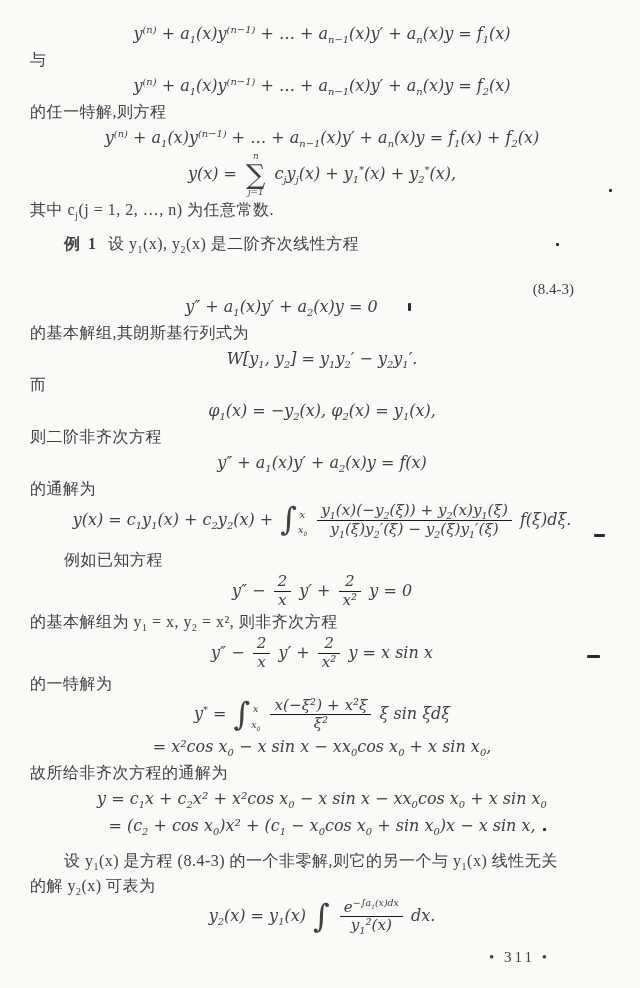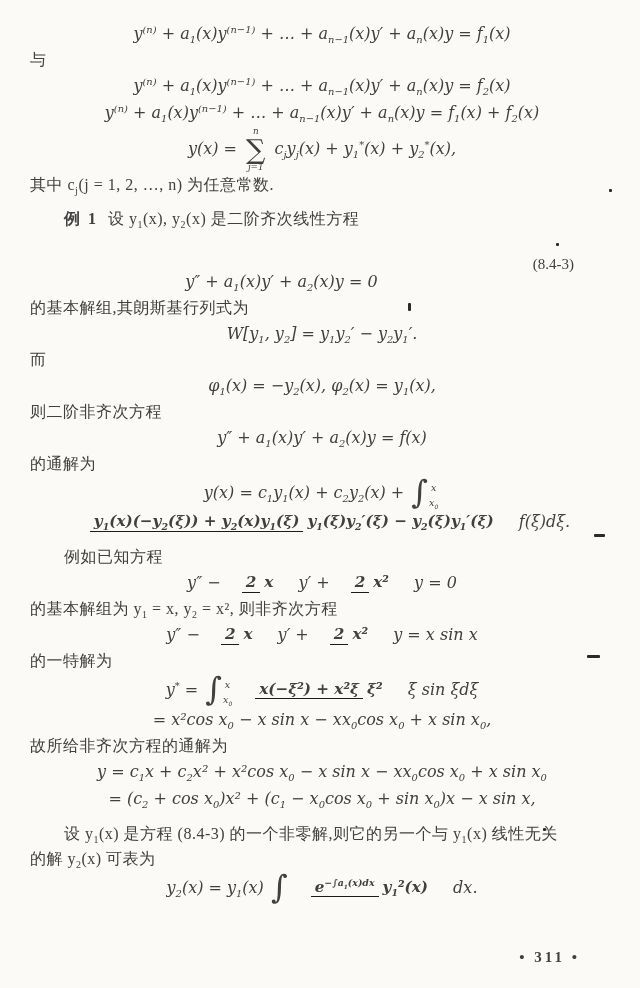--- a/index.html
+++ b/index.html
@@ -26,56 +26,57 @@
     font-family:"DejaVu Serif","Liberation Serif",serif;
   }
   .line.indent{padding-left:34px;margin-top:10px;}
   .line.tagged{display:flex;align-items:center;}
   .line.tagged .line-body{flex:1;text-align:center;margin-top:37px;}
   .eq-tag{font-style:normal;flex:0 0 auto;padding-right:40px;font-size:15px;}
   b.exlabel{font-weight:bold;margin-right:10px;letter-spacing:2px;}
   sup,sub{font-size:0.62em;line-height:0;}
   
   .frac{
-    display:inline-flex;flex-direction:row;
+    display:inline-flex;flex-direction:column;
     vertical-align:middle;text-align:center;
-    margin:0 16px;font-size:0.95em;line-height:1.15;font-weight:bold;
+    margin:0 3px;font-size:0.95em;line-height:1.15;
   }
   .frac .num{border-bottom:1.4px solid #1b1b1b;padding:0 4px;}
   .frac .den{padding:0 4px;}
   
   .int{display:inline-flex;align-items:center;vertical-align:middle;margin:0 2px;}
   .int .big{font-size:2em;line-height:1;font-style:normal;transform:translateY(-1px);}
   .int .lims{
     display:inline-flex;flex-direction:column;justify-content:space-between;
     font-size:0.6em;height:2.6em;margin-left:1px;line-height:1;
     transform:translateY(2px);
   }
   .int .lims .lim{display:block;}
   
   .sum{
     display:inline-flex;flex-direction:column;align-items:center;
     vertical-align:middle;margin:0 4px;line-height:1;
   }
   .sum .big{font-size:1.7em;font-style:normal;line-height:0.95;}
   .sum .lim{font-size:0.55em;line-height:1.1;}
   .page-number{
-    position:absolute;right:60px;bottom:22px;
-    font-weight:bold;font-size:15px;letter-spacing:3px;
+    position:absolute;right:90px;bottom:22px;
+    font-weight:normal;font-size:15px;letter-spacing:3px;
   }
   .artifact{position:absolute;background:#2a2a2a;border-radius:1px;}
 </style>
 </head>
 <body>
 
 <div class="page">
   <div id="content">
       <div class="line eq"><span class="line-body">y<sup>(n)</sup> + a<sub>1</sub>(x)y<sup>(n−1)</sup> + … + a<sub>n−1</sub>(x)y′ + a<sub>n</sub>(x)y = f<sub>1</sub>(x)</span></div>
       <div class="line txt"><span class="line-body">与</span></div>
       <div class="line eq"><span class="line-body">y<sup>(n)</sup> + a<sub>1</sub>(x)y<sup>(n−1)</sup> + … + a<sub>n−1</sub>(x)y′ + a<sub>n</sub>(x)y = f<sub>2</sub>(x)</span></div>
+      <div class="line txt"><span class="line-body">的任一特解,则方程</span></div>
       <div class="line eq"><span class="line-body">y<sup>(n)</sup> + a<sub>1</sub>(x)y<sup>(n−1)</sup> + … + a<sub>n−1</sub>(x)y′ + a<sub>n</sub>(x)y = f<sub>1</sub>(x) + f<sub>2</sub>(x)</span></div>
       <div class="line eq"><span class="line-body">y(x) = <span class="sum">
             <span class="lim">n</span>
             <span class="big">∑</span>
             <span class="lim">j=1</span>
           </span> c<sub>j</sub>y<sub>j</sub>(x) + y<sub>1</sub><sup>*</sup>(x) + y<sub>2</sub><sup>*</sup>(x),</span></div>
       <div class="line txt"><span class="line-body">其中 c<sub>j</sub>(j = 1, 2, …, n) 为任意常数.</span></div>
       <div class="line txt indent"><span class="line-body"><b class="exlabel">例 1</b>设 y<sub>1</sub>(x), y<sub>2</sub>(x) 是二阶齐次线性方程</span></div>
       <div class="line eq tagged">
         <span class="line-body">y″ + a<sub>1</sub>(x)y′ + a<sub>2</sub>(x)y = 0</span>

